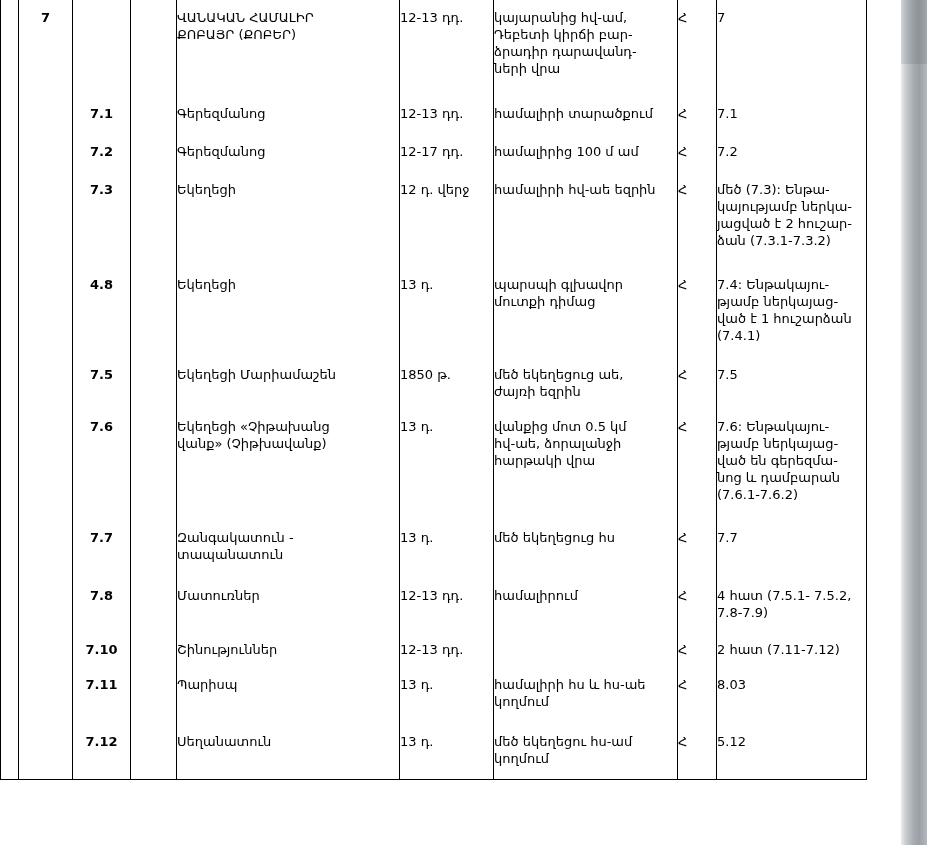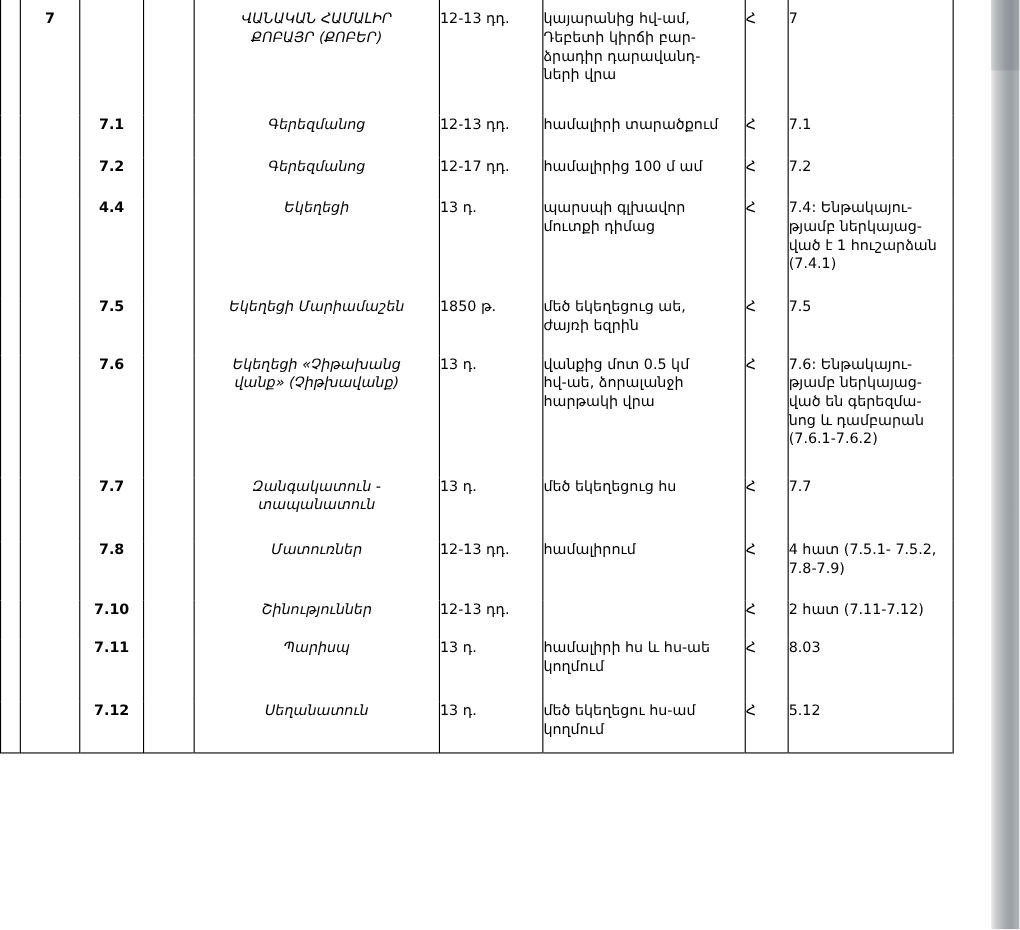--- a/index.html
+++ b/index.html
@@ -35,24 +35,23 @@
     white-space: pre-line;
     overflow: hidden;
   }
   td.c-sliver { border-left: none; }
   tr.first-row td { padding-top: 9px; }
   td.c-num, td.c-subnum {
     font-weight: bold;
     text-align: center;
   }
   td.c-name {
-    text-align: center;
+    text-align: left;
     padding-left: 6px;
     padding-right: 4px;
-    font-style: italic;
   }
   td.c-date, td.c-desc, td.c-mark, td.c-ref {
     text-align: left;
     padding-left: 2px;
     padding-right: 2px;
   }
   .edge-strip {
     position: absolute;
     top: 0;
     bottom: 0;
@@ -119,24 +118,38 @@
           <td class="c-sliver"></td>
           <td class="c-num"></td>
           <td class="c-subnum">7.2</td>
           <td class="c-spacer"></td>
           <td class="c-name">Գերեզմանոց</td>
           <td class="c-date">12-17 դդ.</td>
           <td class="c-desc">համալիրից 100 մ ամ</td>
           <td class="c-mark">Հ</td>
           <td class="c-ref">7.2</td>
         </tr>
+        <tr style="height: 95px;">
+          <td class="c-sliver"></td>
+          <td class="c-num"></td>
+          <td class="c-subnum">7.3</td>
+          <td class="c-spacer"></td>
+          <td class="c-name">Եկեղեցի</td>
+          <td class="c-date">12 դ. վերջ</td>
+          <td class="c-desc">համալիրի հվ-աե եզրին</td>
+          <td class="c-mark">Հ</td>
+          <td class="c-ref">մեծ (7.3): Ենթա-
+կայությամբ ներկա-
+յացված է 2 հուշար-
+ձան (7.3.1-7.3.2)</td>
+        </tr>
         <tr style="height: 90px;">
           <td class="c-sliver"></td>
           <td class="c-num"></td>
-          <td class="c-subnum">4.4</td>
+          <td class="c-subnum">4.8</td>
           <td class="c-spacer"></td>
           <td class="c-name">Եկեղեցի</td>
           <td class="c-date">13 դ.</td>
           <td class="c-desc">պարսպի գլխավոր
 մուտքի դիմաց</td>
           <td class="c-mark">Հ</td>
           <td class="c-ref">7.4: Ենթակայու-
 թյամբ ներկայաց-
 ված է 1 հուշարձան
 (7.4.1)</td>

